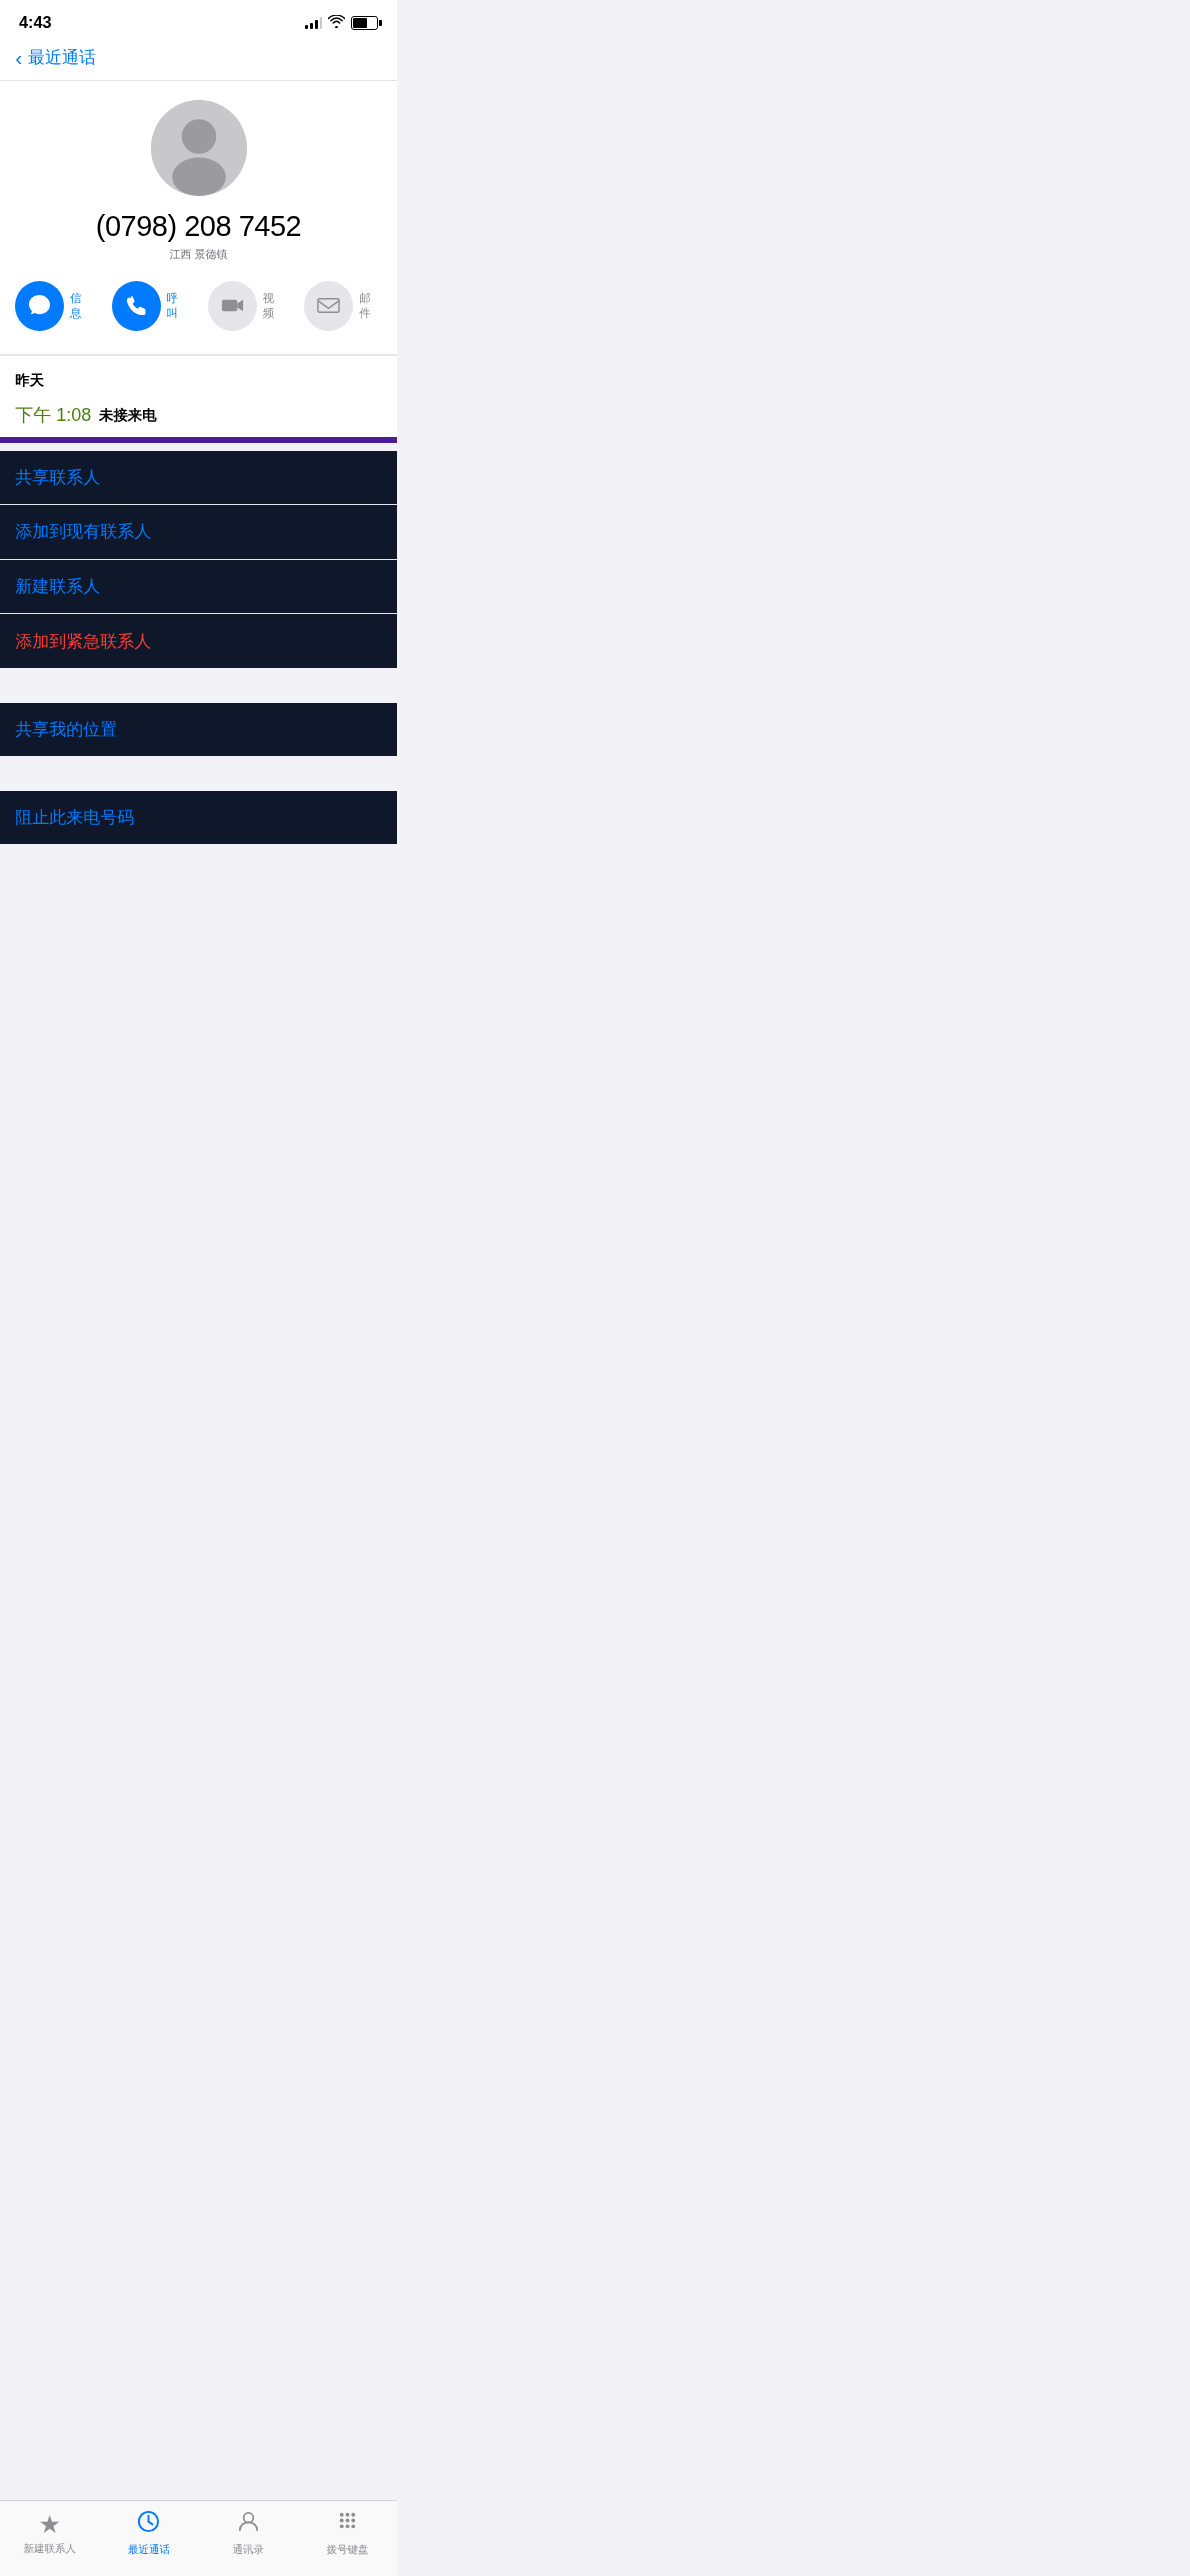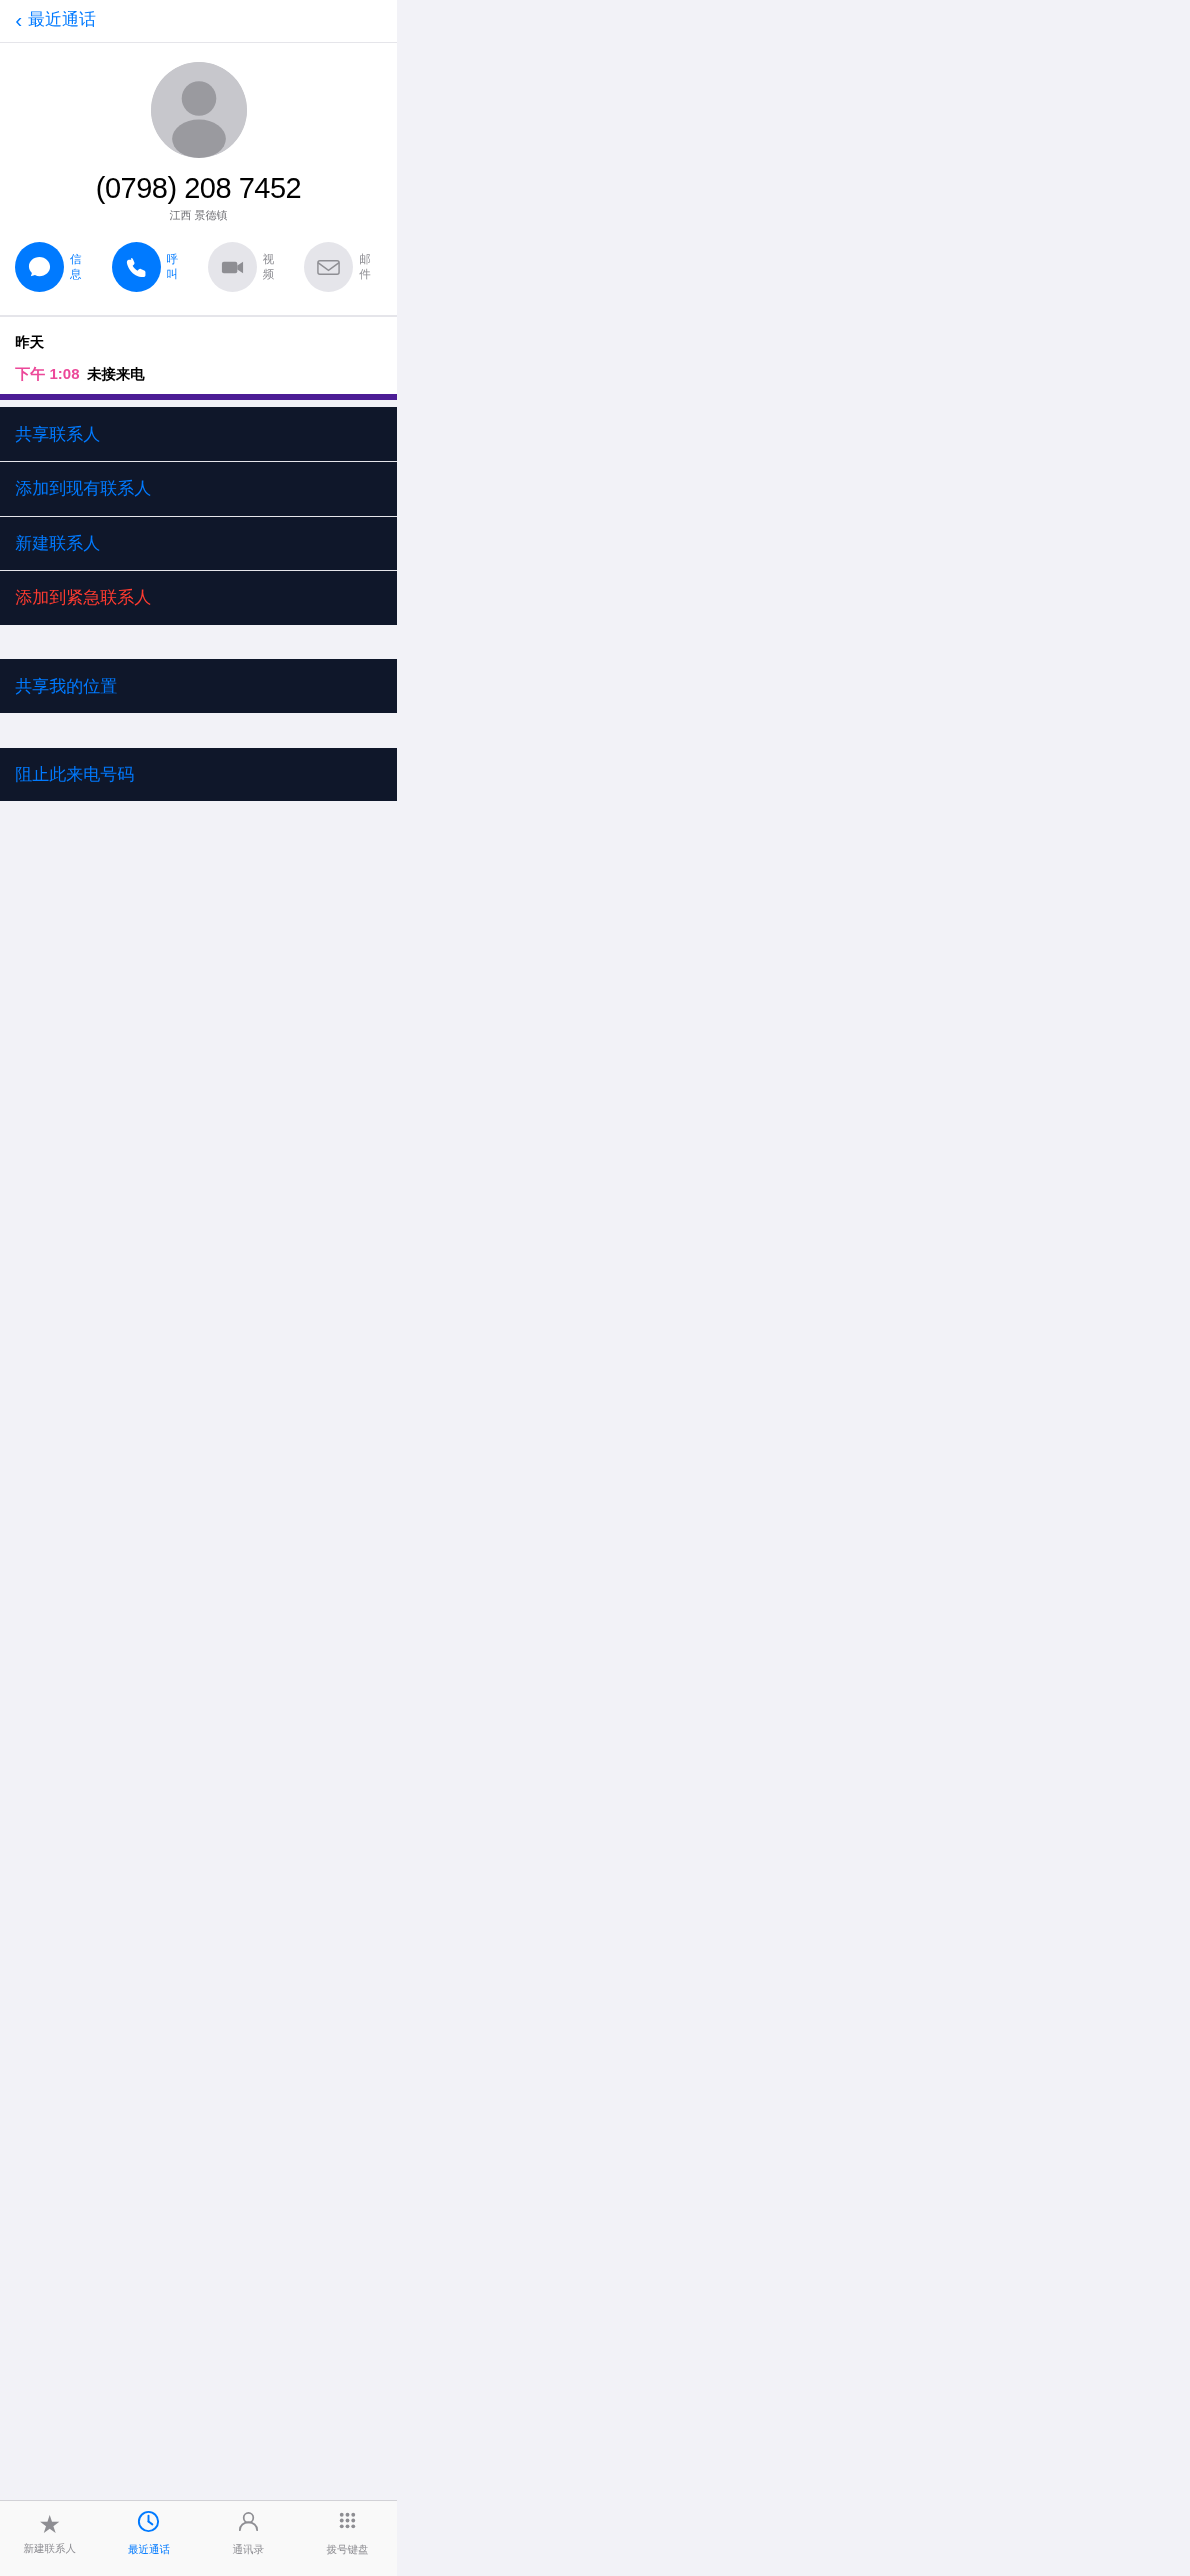--- a/index.html
+++ b/index.html
@@ -174,23 +174,22 @@
       color: #000;
       padding: 15.3px 15.3px 3.8px;
     }
     .call-row {
       padding: 9.6px 15.3px;
       display: flex;
       align-items: center;
       gap: 7.7px;
     }
     .call-time {
-      font-size: 15px;
-      color: #ec4899;
-      font-weight: bold;
+      font-size: 18px;
+      color: #4d7c0f;
     }
     .call-status {
       font-size: 14.4px;
       font-weight: 600;
       color: #000;
     }
     .list-item {
       padding: 15.3px 15.3px;
       border-bottom: 1px solid #e5e5ea;
       font-size: 17px;
@@ -256,20 +255,42 @@
     .section-group {
       background: #0f172a;
       margin-top: 7.7px;
     }
   </style>
 </head>
 <body>
 
 <div class="scroll-content">
 
+  <div class="status-bar">
+    <div class="status-time">4:43</div>
+    <div class="status-icons">
+      <div class="signal-bars">
+        <div class="signal-bar" style="width:2.9px;height:3.8px;"></div>
+        <div class="signal-bar" style="width:2.9px;height:5.8px;"></div>
+        <div class="signal-bar" style="width:2.9px;height:8.6px;"></div>
+        <div class="signal-bar" style="width:2.9px;height:11.5px; background:#c7c7cc;"></div>
+      </div>
+      <span style="font-size:13.4px;">
+        <svg width="17" height="13.4" viewBox="0 0 18 14" fill="none">
+          <path d="M9 11.5a1.5 1.5 0 110 3 1.5 1.5 0 010-3z" fill="#000"></path>
+          <path d="M5.5 8.5C6.8 7.2 7.9 6.5 9 6.5s2.2.7 3.5 2" stroke="#000" stroke-width="1.5" fill="none" stroke-linecap="round"></path>
+          <path d="M3 6C4.9 4.1 6.8 3 9 3s4.1 1.1 6 3" stroke="#000" stroke-width="1.5" fill="none" stroke-linecap="round"></path>
+          <path d="M0.5 3.5C3 1 5.9 0 9 0s6 1 8.5 3.5" stroke="#000" stroke-width="1.5" fill="none" stroke-linecap="round"></path>
+        </svg>
+      </span>
+      <div class="battery-icon">
+        <div class="battery-fill"></div>
+      </div>
+    </div>
+  </div>
 
   <div class="nav-header">
     <div class="back-button">
       <span class="back-chevron">‹</span>
       <span>最近通话</span>
     </div>
   </div>
 
   <div class="contact-section">
     <div class="avatar">

